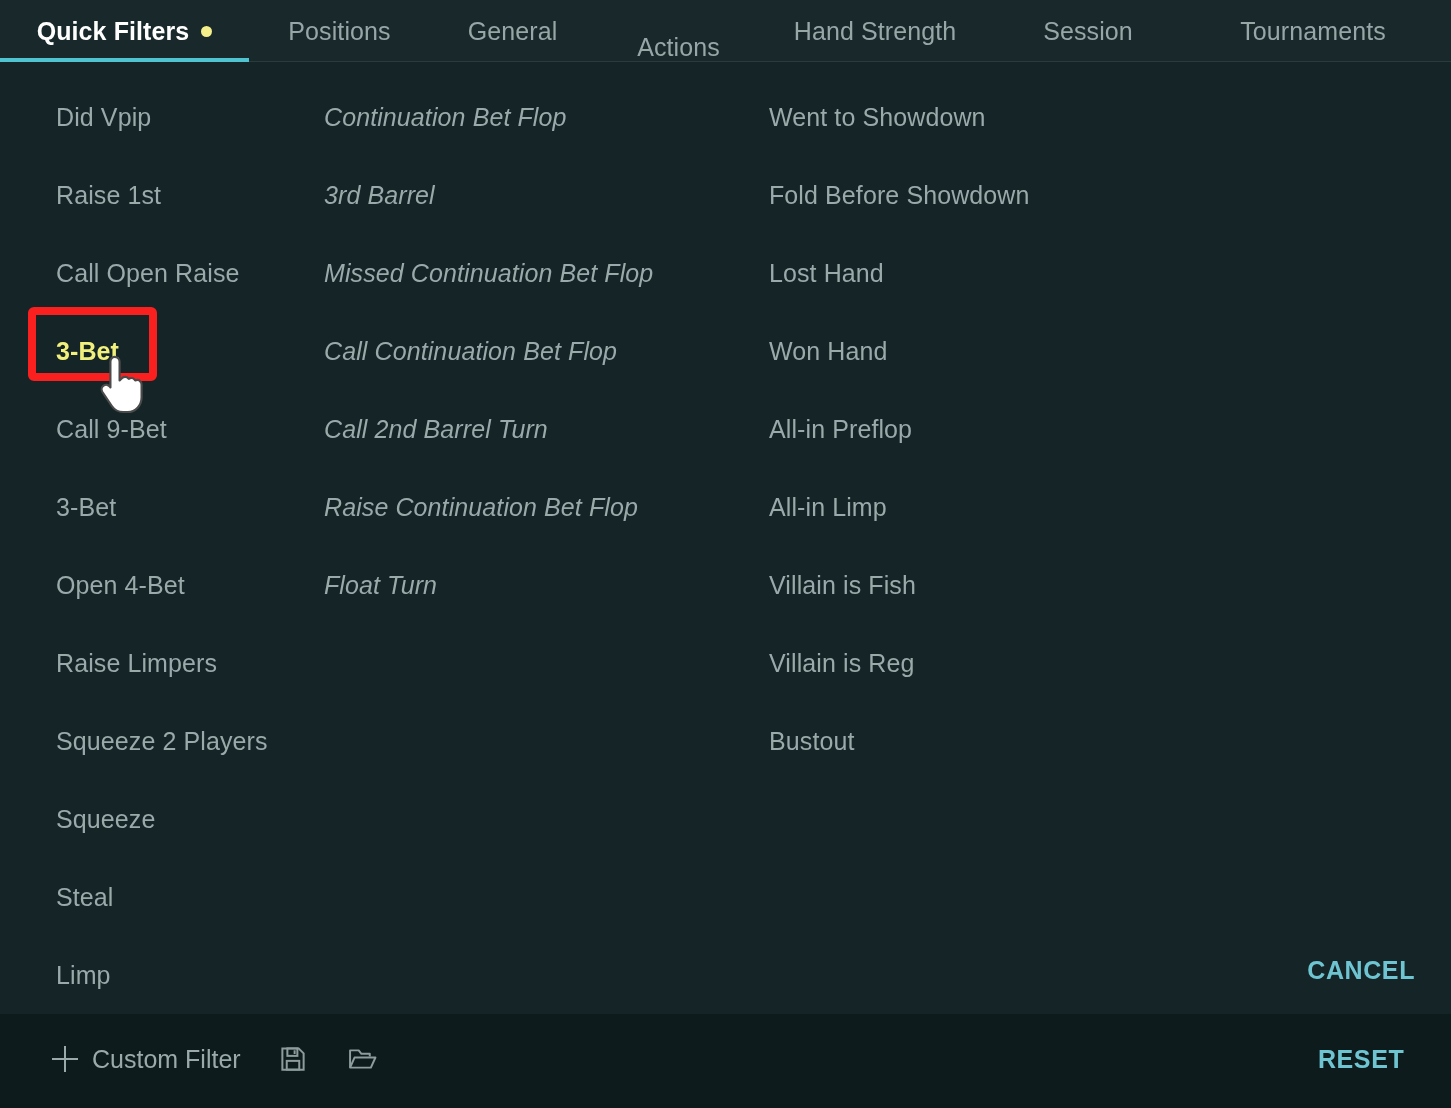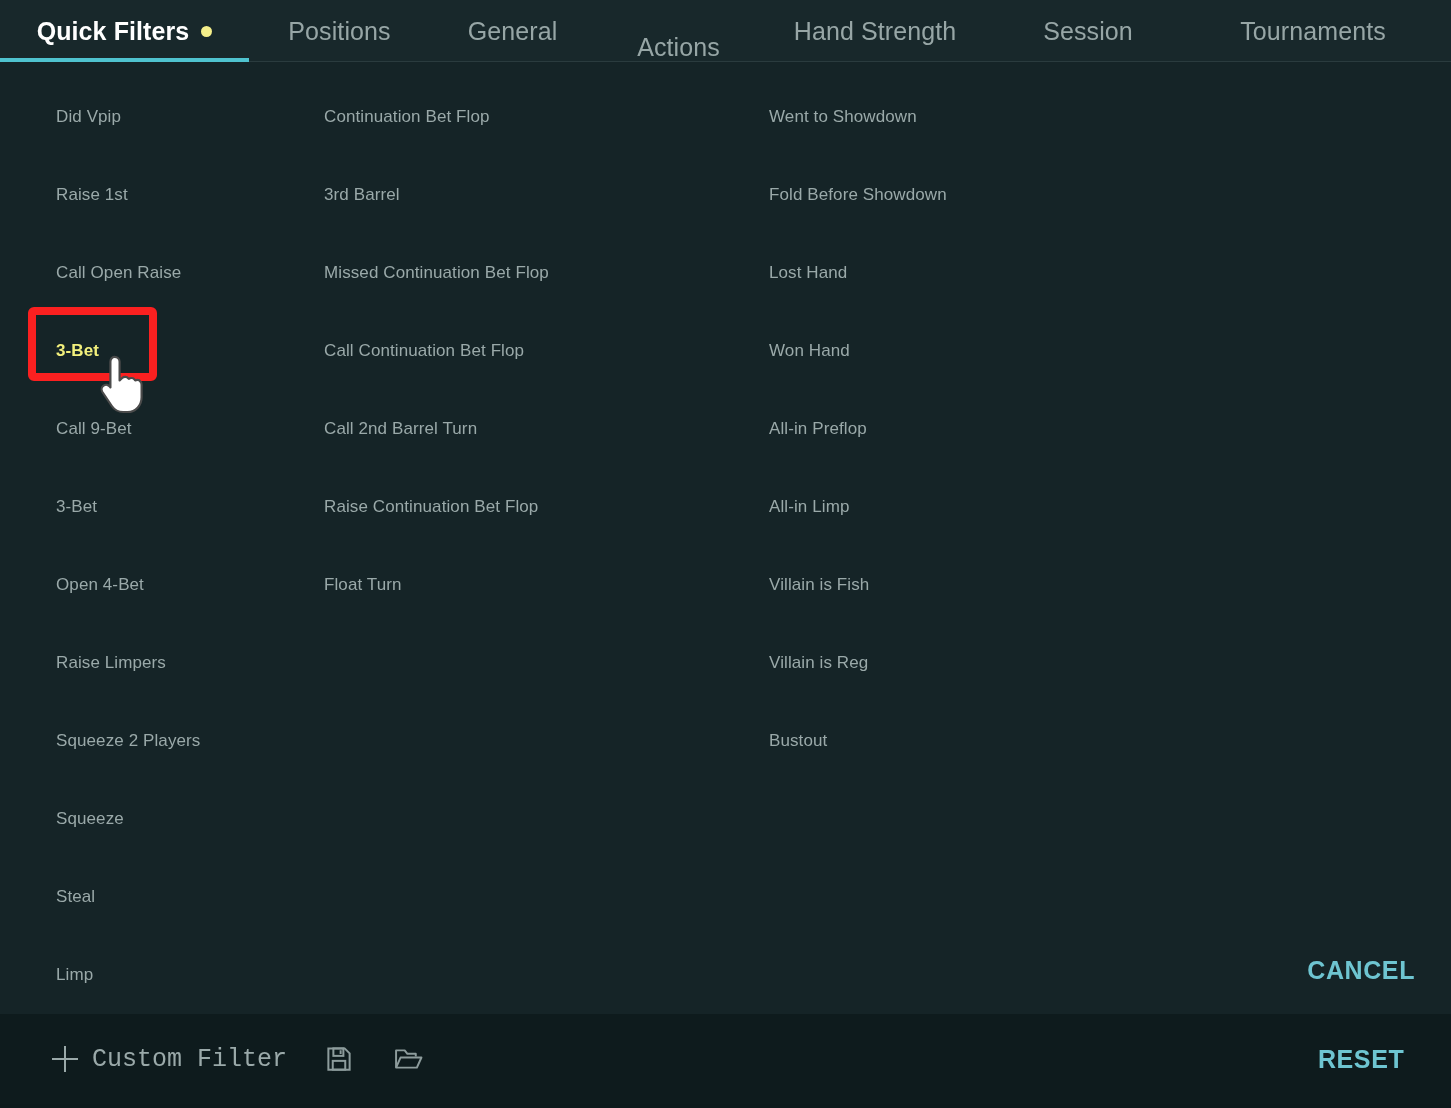--- a/index.html
+++ b/index.html
@@ -91,28 +91,28 @@
     flex: 1 1 auto;
     background: #152427;
     display: flex;
     padding-top: 16px;
     box-sizing: border-box;
   }
   .col {
     box-sizing: border-box;
   }
   .col-1 { width: 312px; padding-left: 56px; }
-  .col-2 { width: 442px; padding-left: 12px; }
+  .col-2 { width: 442px; padding-left: 12px; font-style: italic; }
   .col-3 { width: 500px; padding-left: 15px; }
 
   .filter-item {
     height: 78px;
     display: flex;
     align-items: center;
-    font-size: 17px;
+    font-size: 25px;
     color: #9aa9a9;
     letter-spacing: 0.1px;
     cursor: pointer;
     user-select: none;
     white-space: nowrap;
   }
   .filter-item.highlighted {
     color: #f2f07c;
     font-weight: 700;
   }
@@ -125,21 +125,20 @@
     background: #0e1b1d;
     display: flex;
     align-items: center;
     box-sizing: border-box;
     padding: 0 30px 0 44px;
   }
   .footer-left {
     display: flex;
     align-items: center;
     gap: 0px;
-    font-family: Liberation Mono, monospace;
   }
   .custom-filter-btn {
     display: flex;
     align-items: center;
     gap: 14px;
     color: #9aa9a9;
     font-size: 25px;
     cursor: pointer;
     user-select: none;
     padding: 6px 8px;

